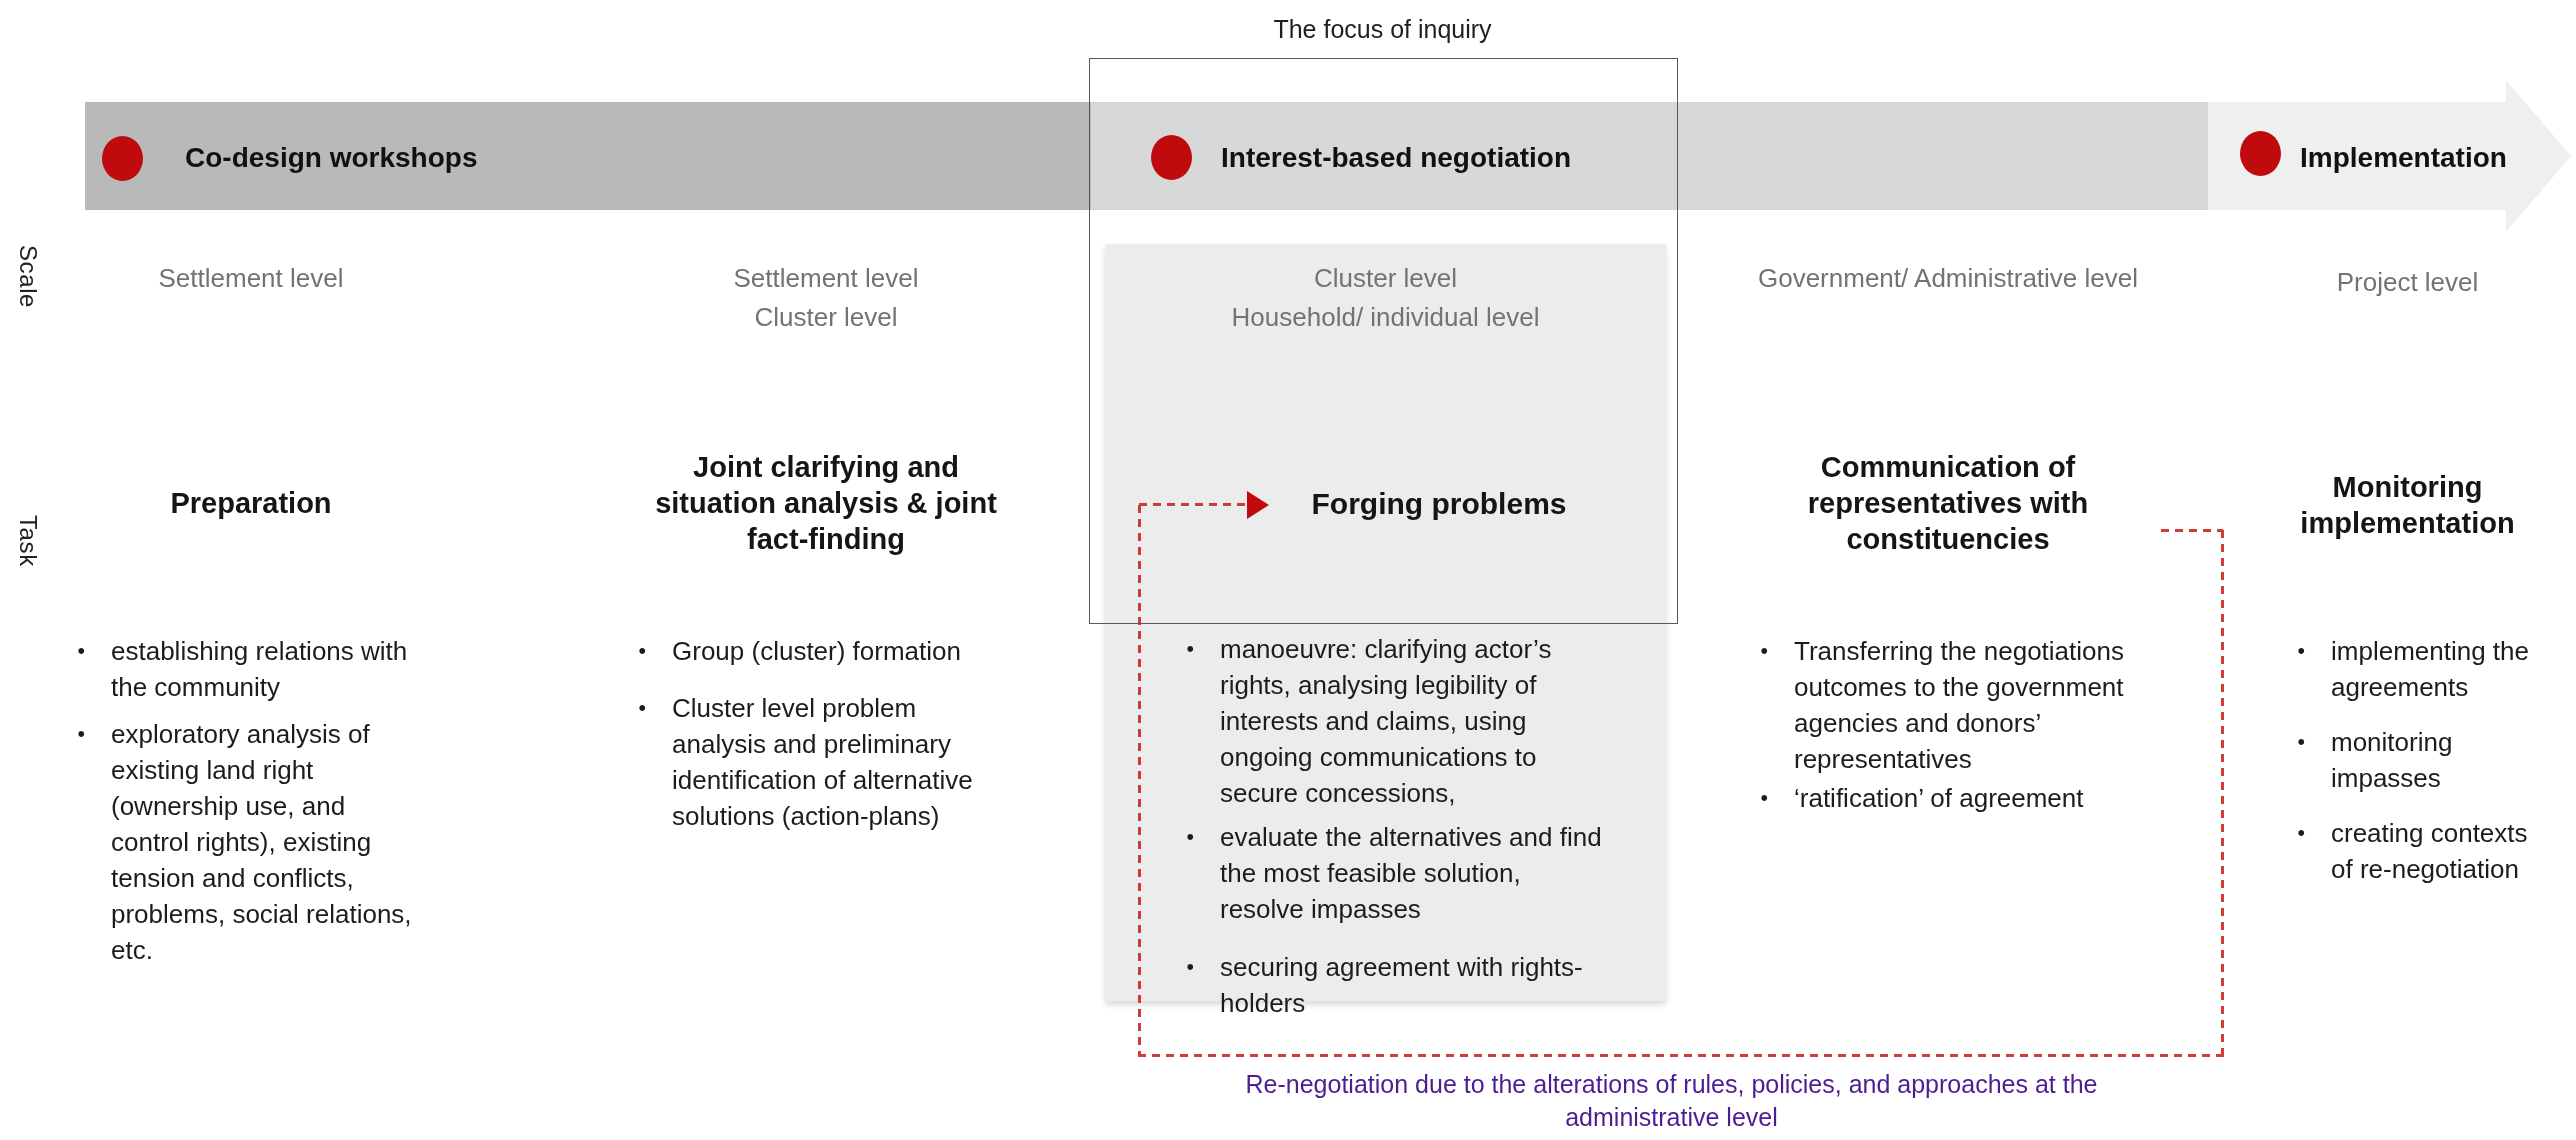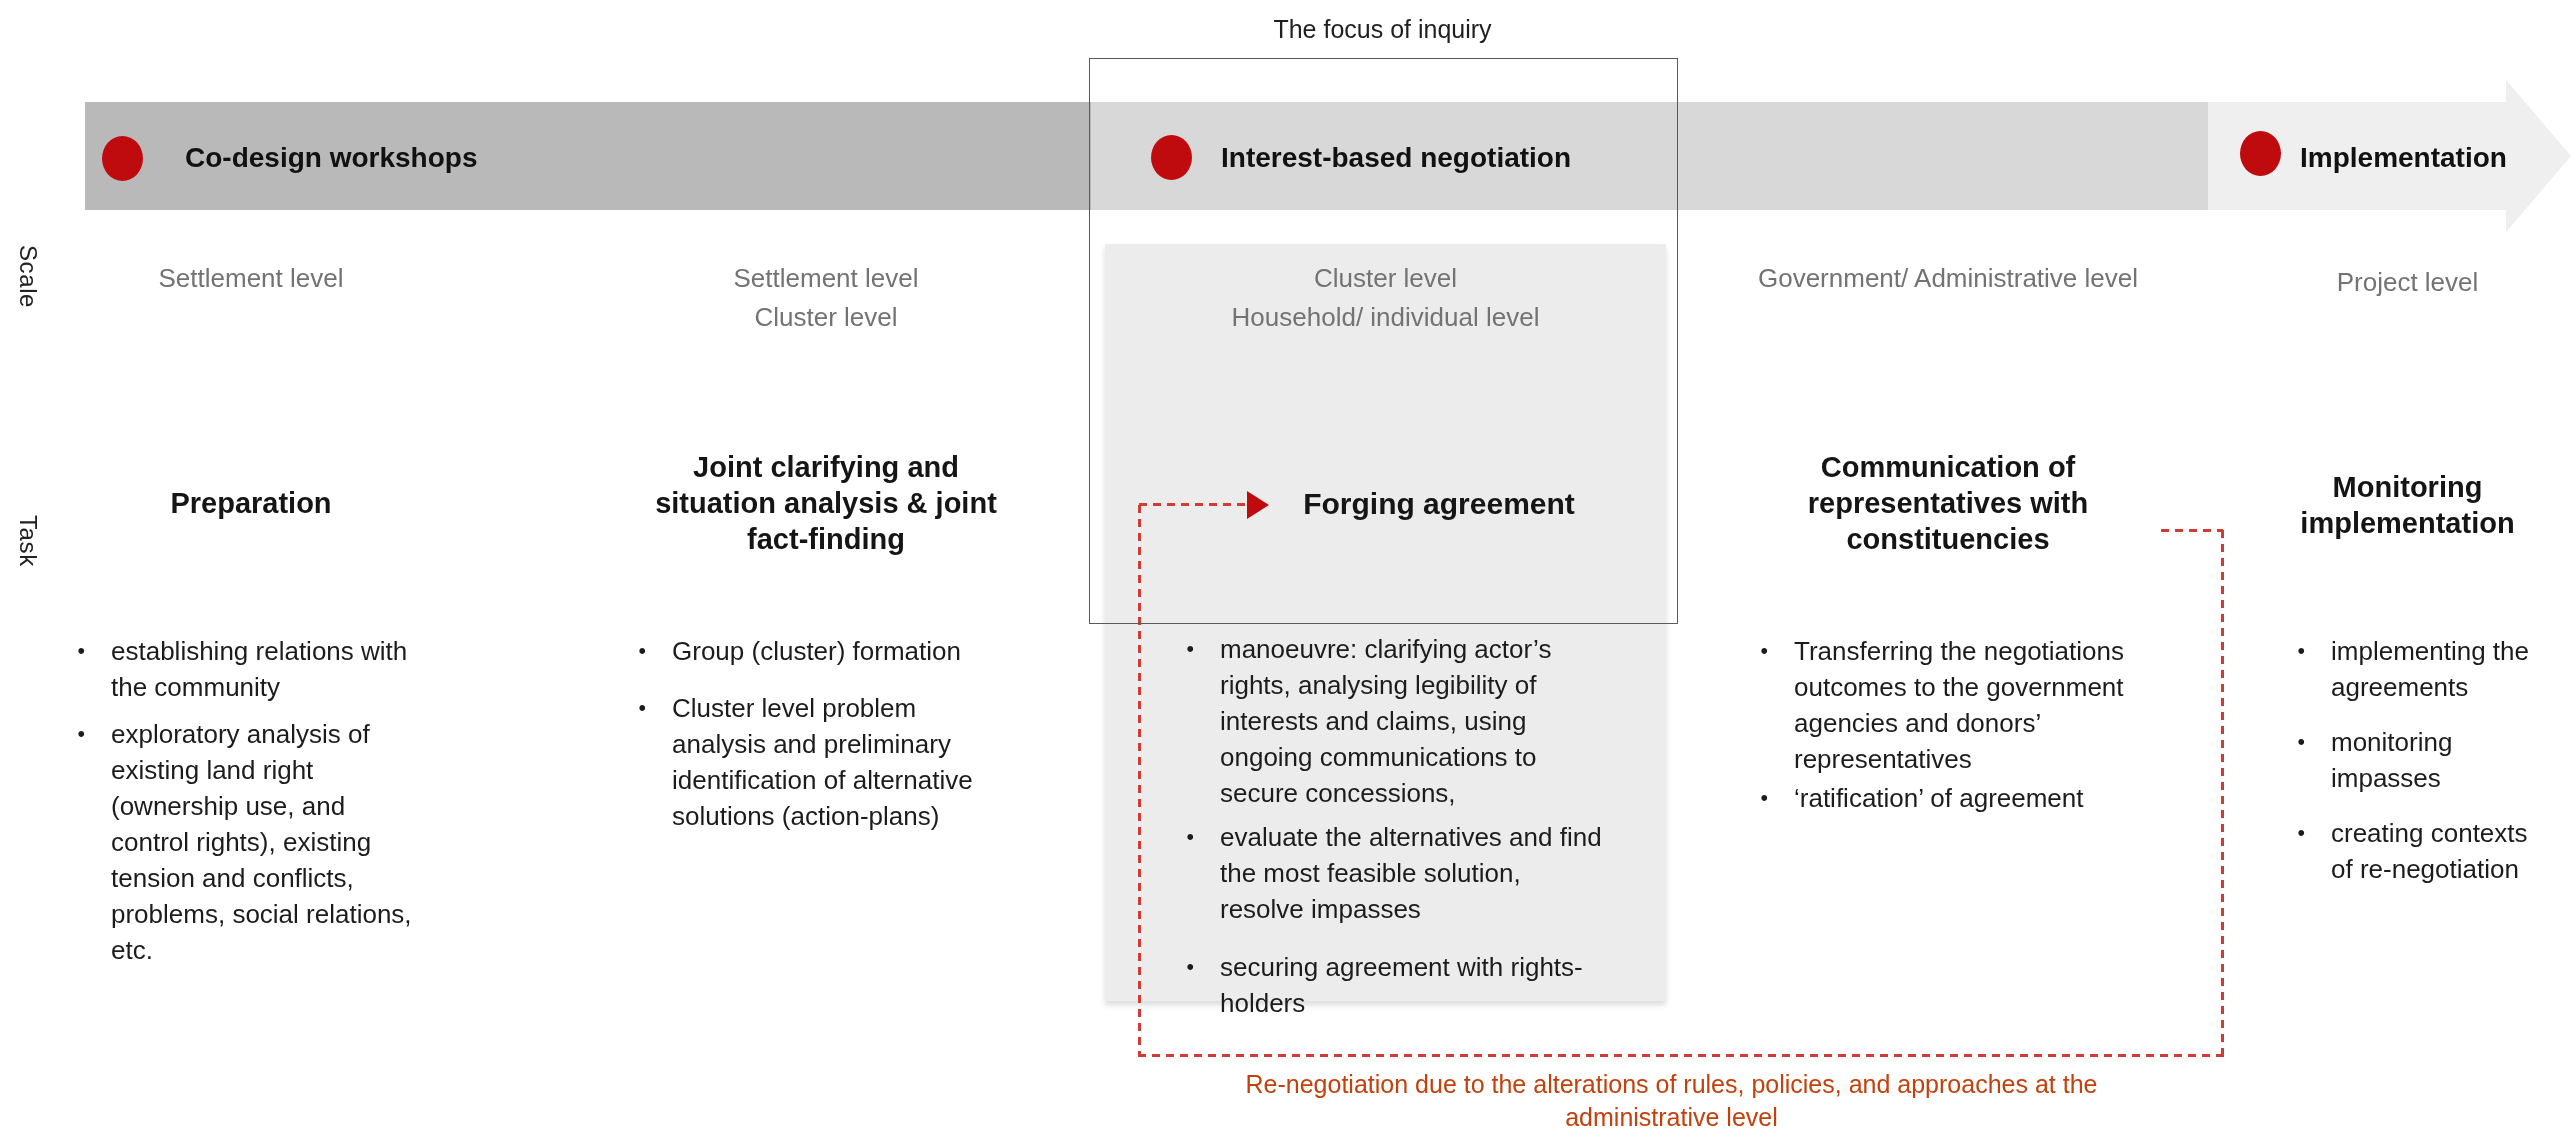--- a/index.html
+++ b/index.html
@@ -69,21 +69,21 @@
   .dash-arrow-line{left:1139px;top:503px;width:107px;}
   .dash-left-v{left:1138px;top:505px;height:551px;}
   .dash-bottom-h{left:1138px;top:1054px;width:1087px;}
   .dash-right-v{left:2221px;top:530px;height:526px;}
   .dash-top-stub{left:2161px;top:529px;width:62px;}
   .arrow-head{left:1247px;top:491px;width:0;height:0;z-index:6;
     border-top:14px solid transparent;border-bottom:14px solid transparent;
     border-left:22.6px solid #c00b0e;}
   
   .renote{left:1043px;top:1068px;width:1257px;text-align:center;
-    color:#c2410c;font-size:25px;line-height:33px;z-index:4;}
+    color:#4c1d95;font-size:25px;line-height:33px;z-index:4;}
 </style>
 </head>
 <body>
 
 <div id="canvas">
 
   <div class="abs focus-title">The focus of inquiry</div>
   <div class="abs focus-box"></div>
 
   <div class="abs band p1"></div>
@@ -124,21 +124,21 @@
 
   <div class="abs task-heading th1">
     <div>Preparation</div>
   </div>
   <div class="abs task-heading th2">
     <div>Joint clarifying and</div>
     <div>situation analysis &amp; joint</div>
     <div>fact-finding</div>
   </div>
   <div class="abs task-heading th3">
-    <div>Forging agreement</div>
+    <div>Forging problems</div>
   </div>
   <div class="abs task-heading th4">
     <div>Communication of</div>
     <div>representatives with</div>
     <div>constituencies</div>
   </div>
   <div class="abs task-heading th5">
     <div>Monitoring</div>
     <div>implementation</div>
   </div>

